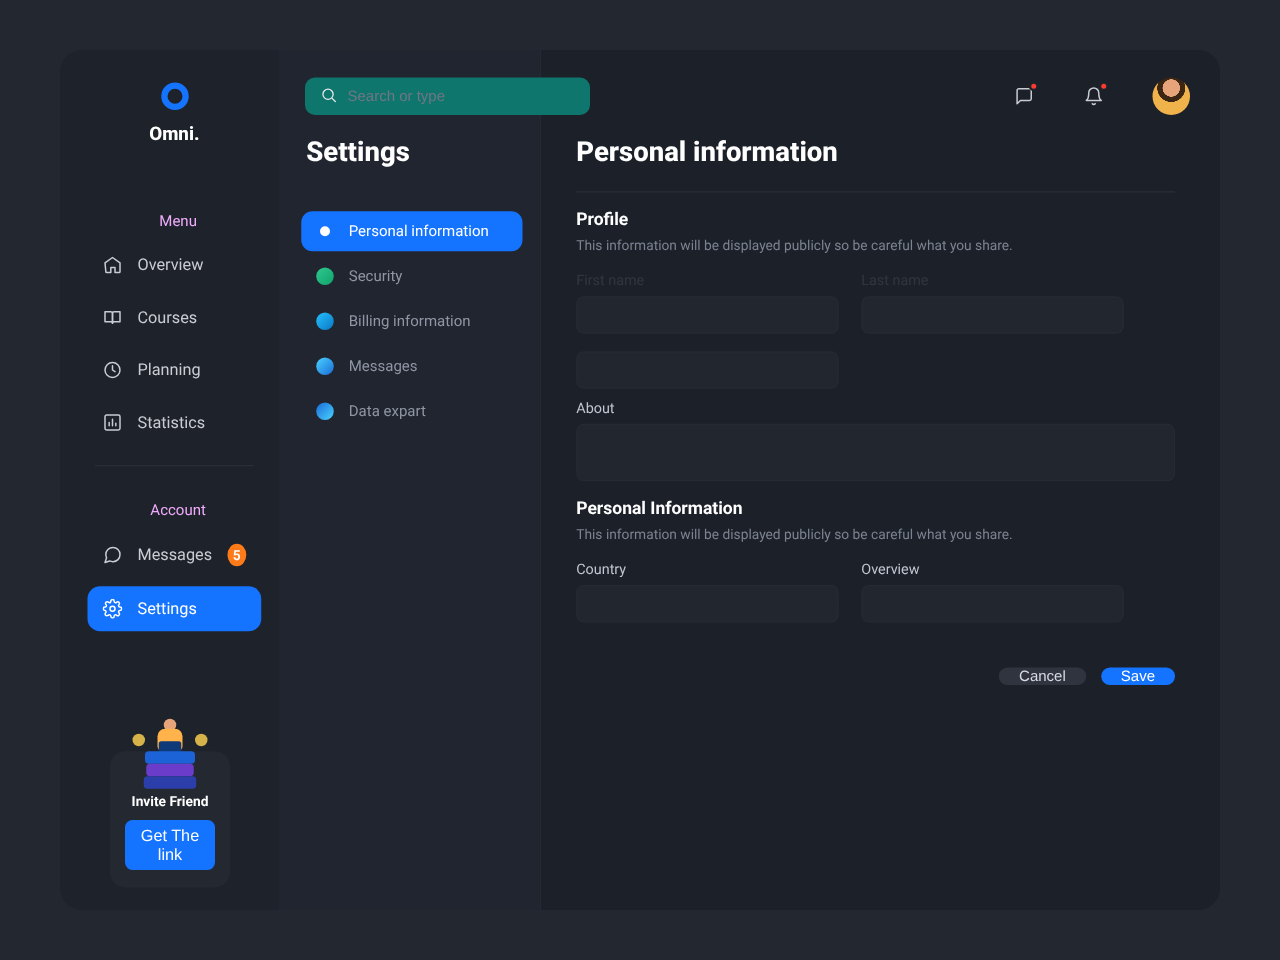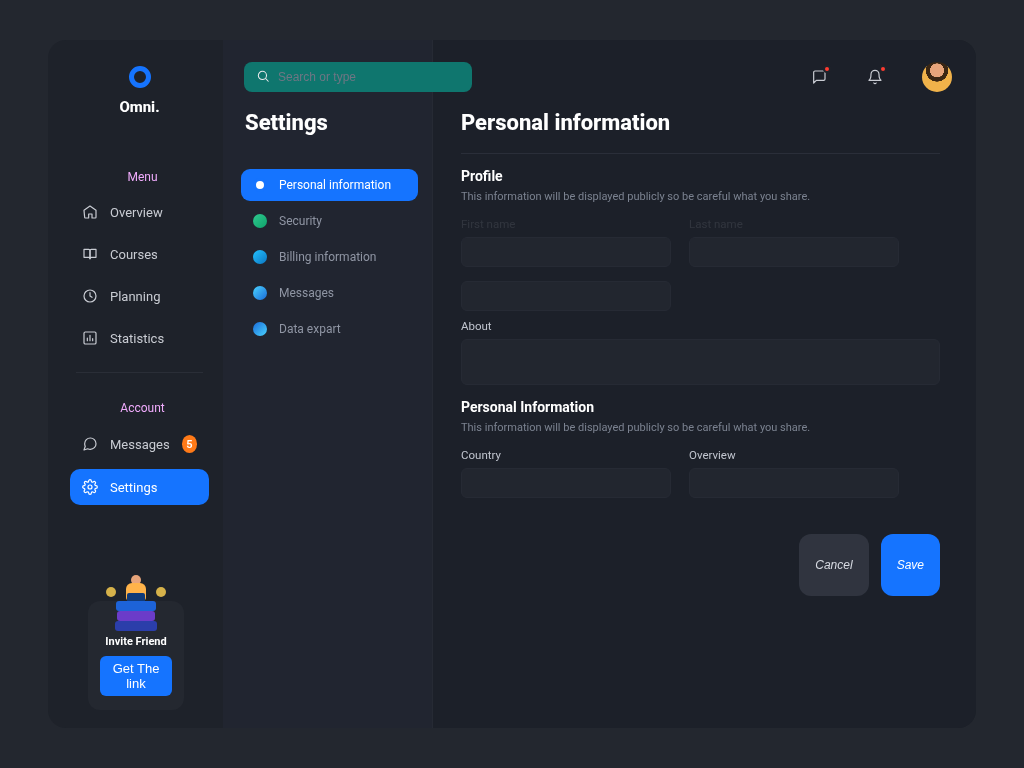--- a/index.html
+++ b/index.html
@@ -150,21 +150,21 @@
     color:#d7dae2; font-size:12px; padding:0 10px; outline:none;
   }
   .ftextarea {
     min-height: 40px; background:#22262f; border:1px solid #262a34; border-radius:6px;
     color:#d7dae2; font-size:12px; padding:8px 10px; outline:none; resize:none; width:100%;
   }
   .hint { font-size: 10.5px; color:#7b8290; margin-top:6px; }
 
   .actions { display:flex; gap:12px; justify-content:flex-end; margin-top:22px; }
   .btn {
-    border:none; border-radius:12px; font-size:12px; padding:24px 16px; cursor:pointer;font-style:italic;
+    border:none; border-radius:12px; font-size:12px; padding:0 16px; cursor:pointer;
   }
   .btn-secondary { background:#30343f; color:#d7dae2; }
   .btn-primary { background:#1574ff; color:#fff; }
 
   
   svg { stroke: currentColor; fill:none; stroke-width:1.8; stroke-linecap:round; stroke-linejoin:round; }
 </style>
 </head>
 <body>
 

